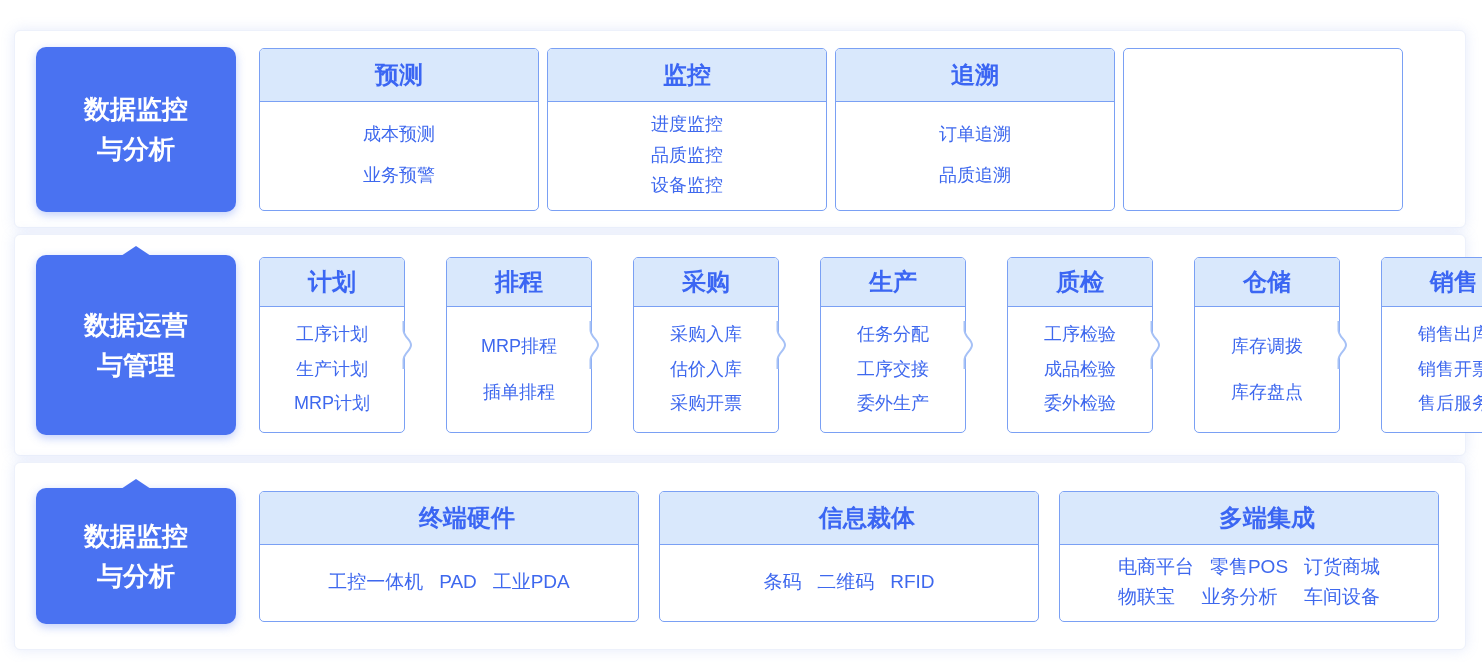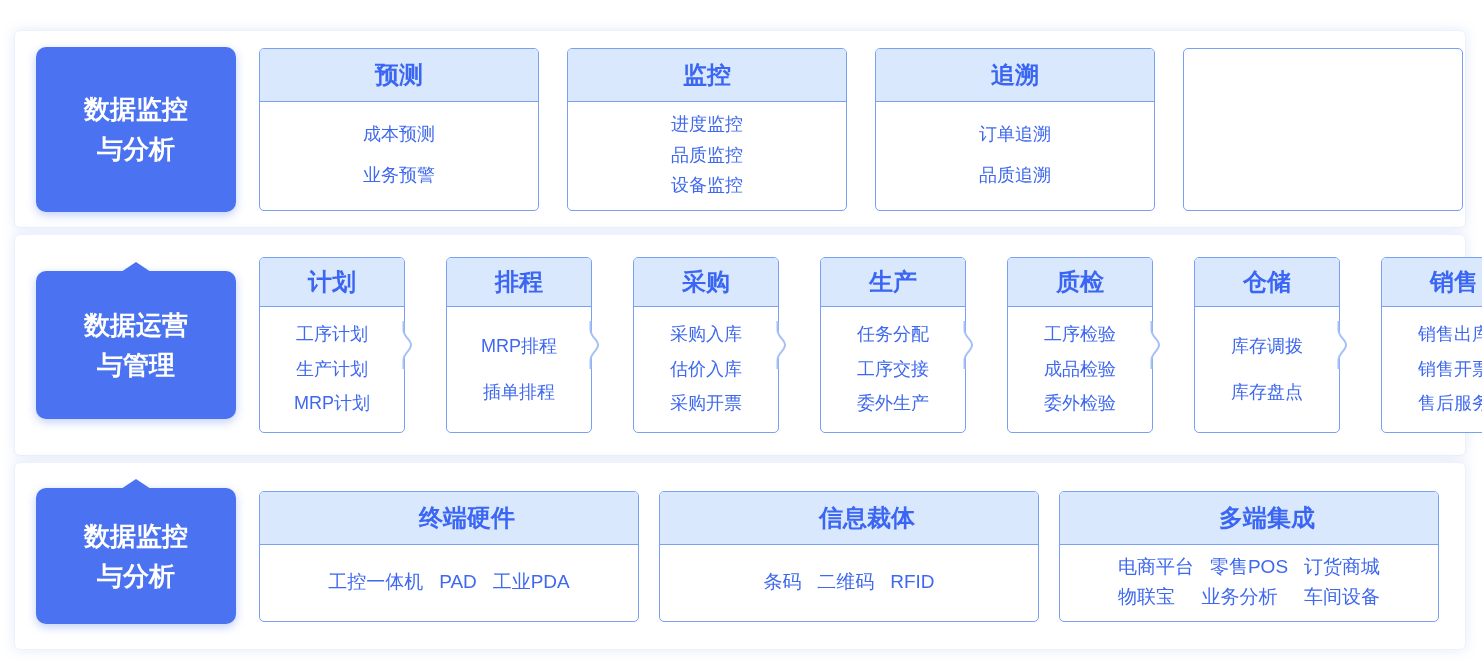--- a/index.html
+++ b/index.html
@@ -36,38 +36,38 @@
     font-size:26px;
     font-weight:bold;
     display:flex;
     flex-direction:column;
     justify-content:center;
     align-items:center;
     line-height:1.55;
     text-align:center;
   }
   .row1 .category{height:165px;}
-  .row2 .category{height:148px;}
+  .row2 .category{height:180px;}
   .row3 .category{height:136px;}
 
   .caret{
     position:absolute;
     top:-9px;left:50%;margin-left:-15px;
     width:0;height:0;
     border-left:15px solid transparent;
     border-right:15px solid transparent;
     border-bottom:10px solid #4a72f1;
   }
 
   .cards{
     display:flex;
     align-items:center;
     margin-left:23px;
   }
-  .row1 .cards{gap:28px;}
+  .row1 .cards{gap:8px;}
   .row2 .cards{gap:41px;}
   .row3 .cards{gap:20px;}
 
   .card{
     position:relative;
     background:#ffffff;
     border:1px solid #7aa0f4;
     border-radius:5px;
     box-sizing:border-box;
     display:flex;

